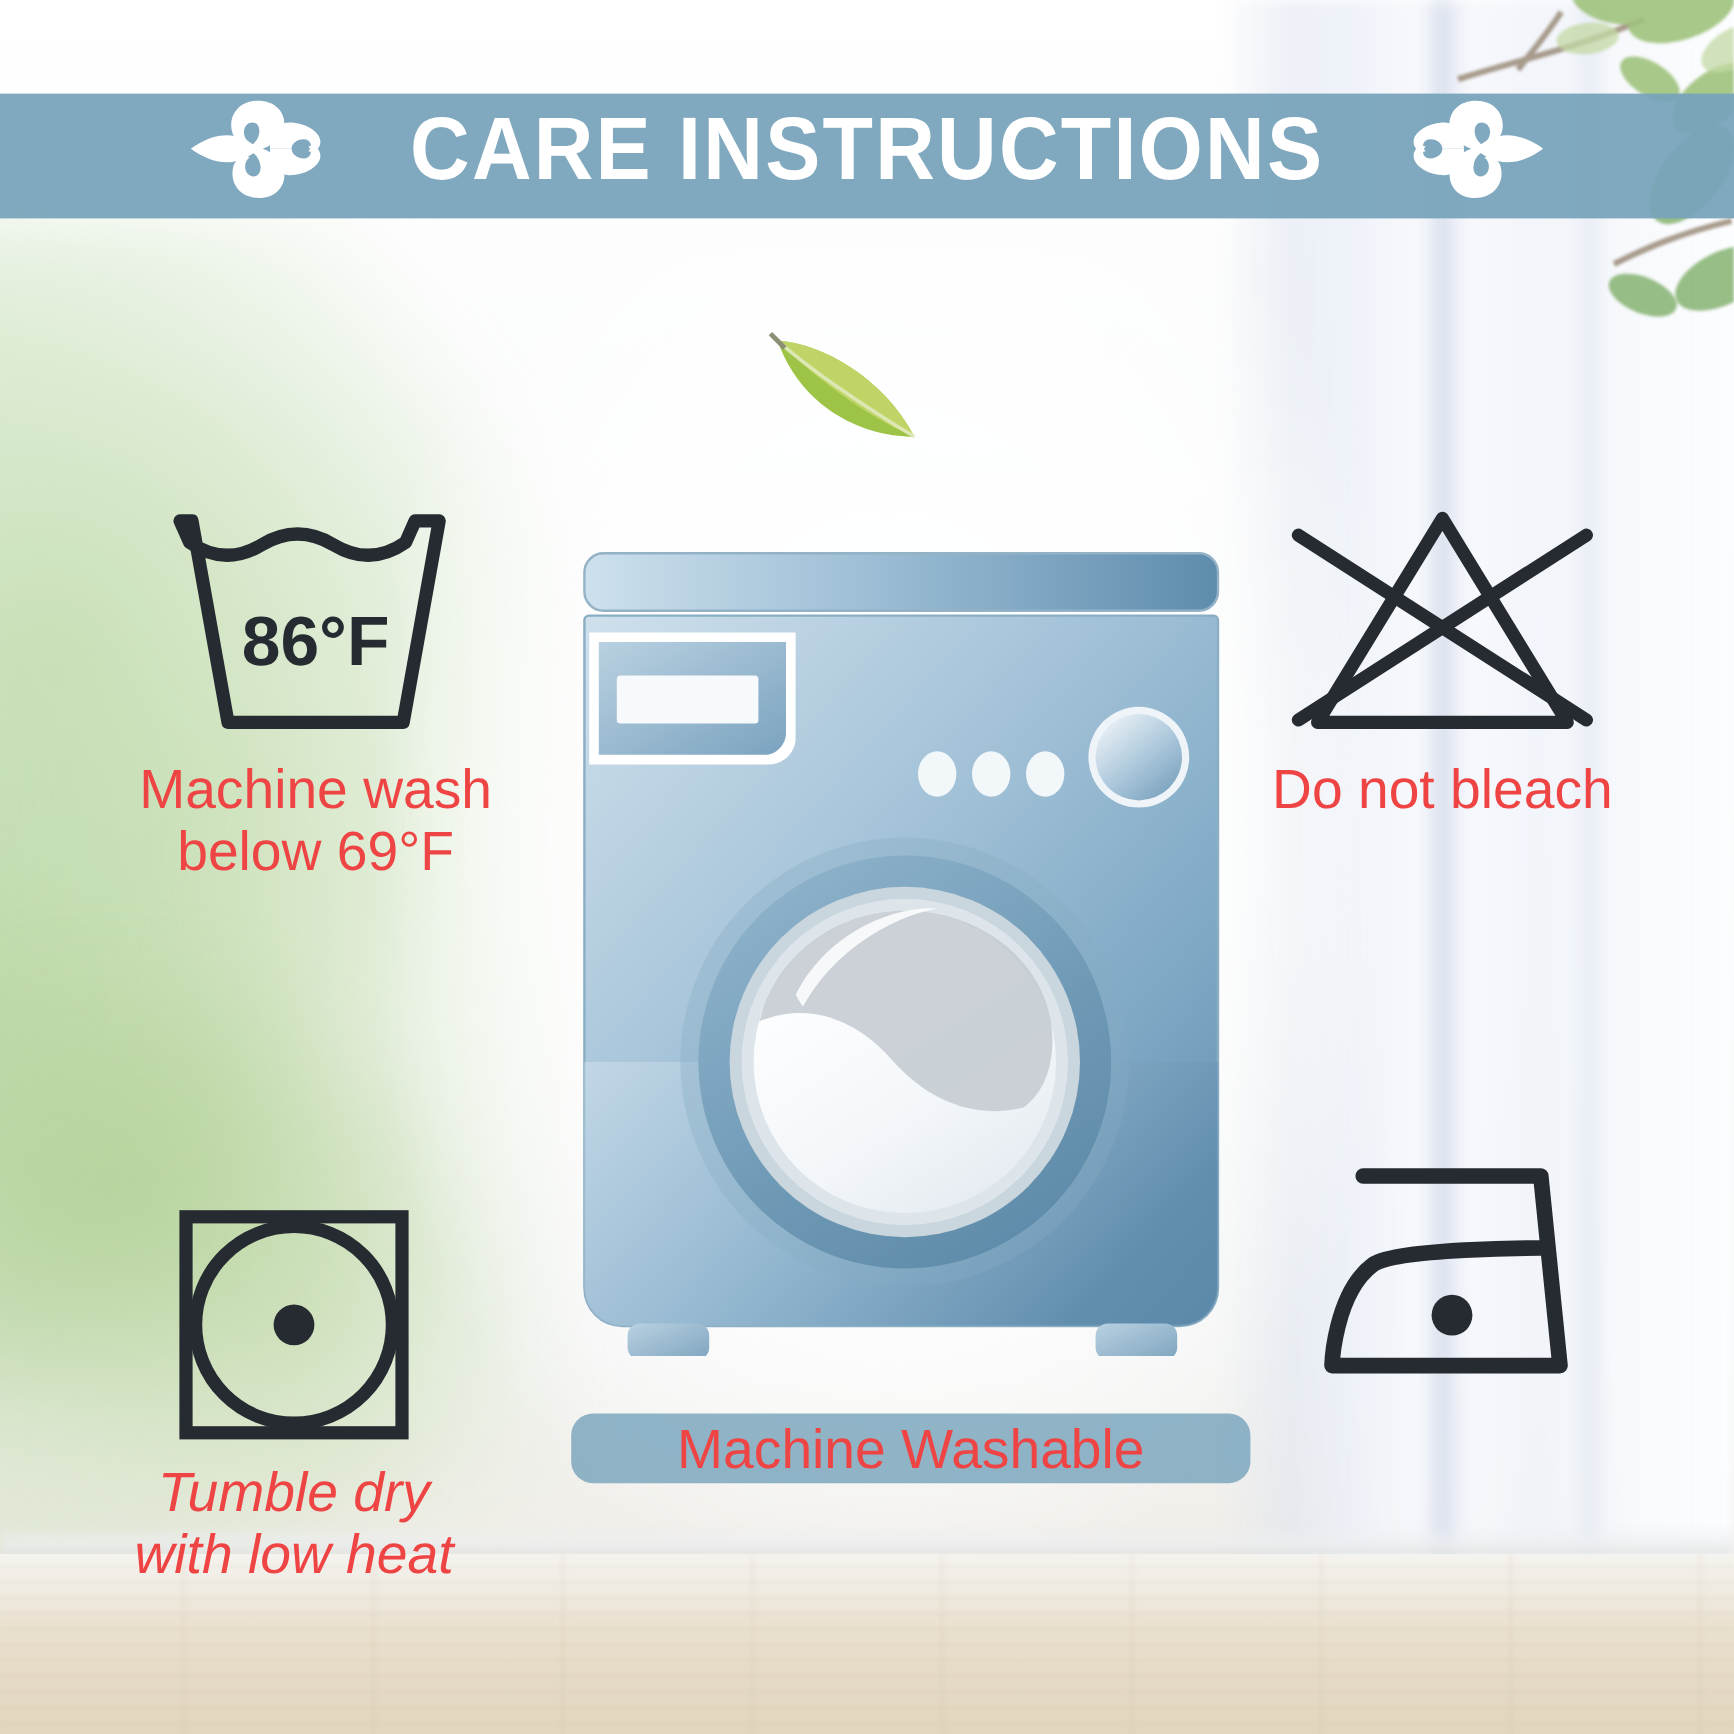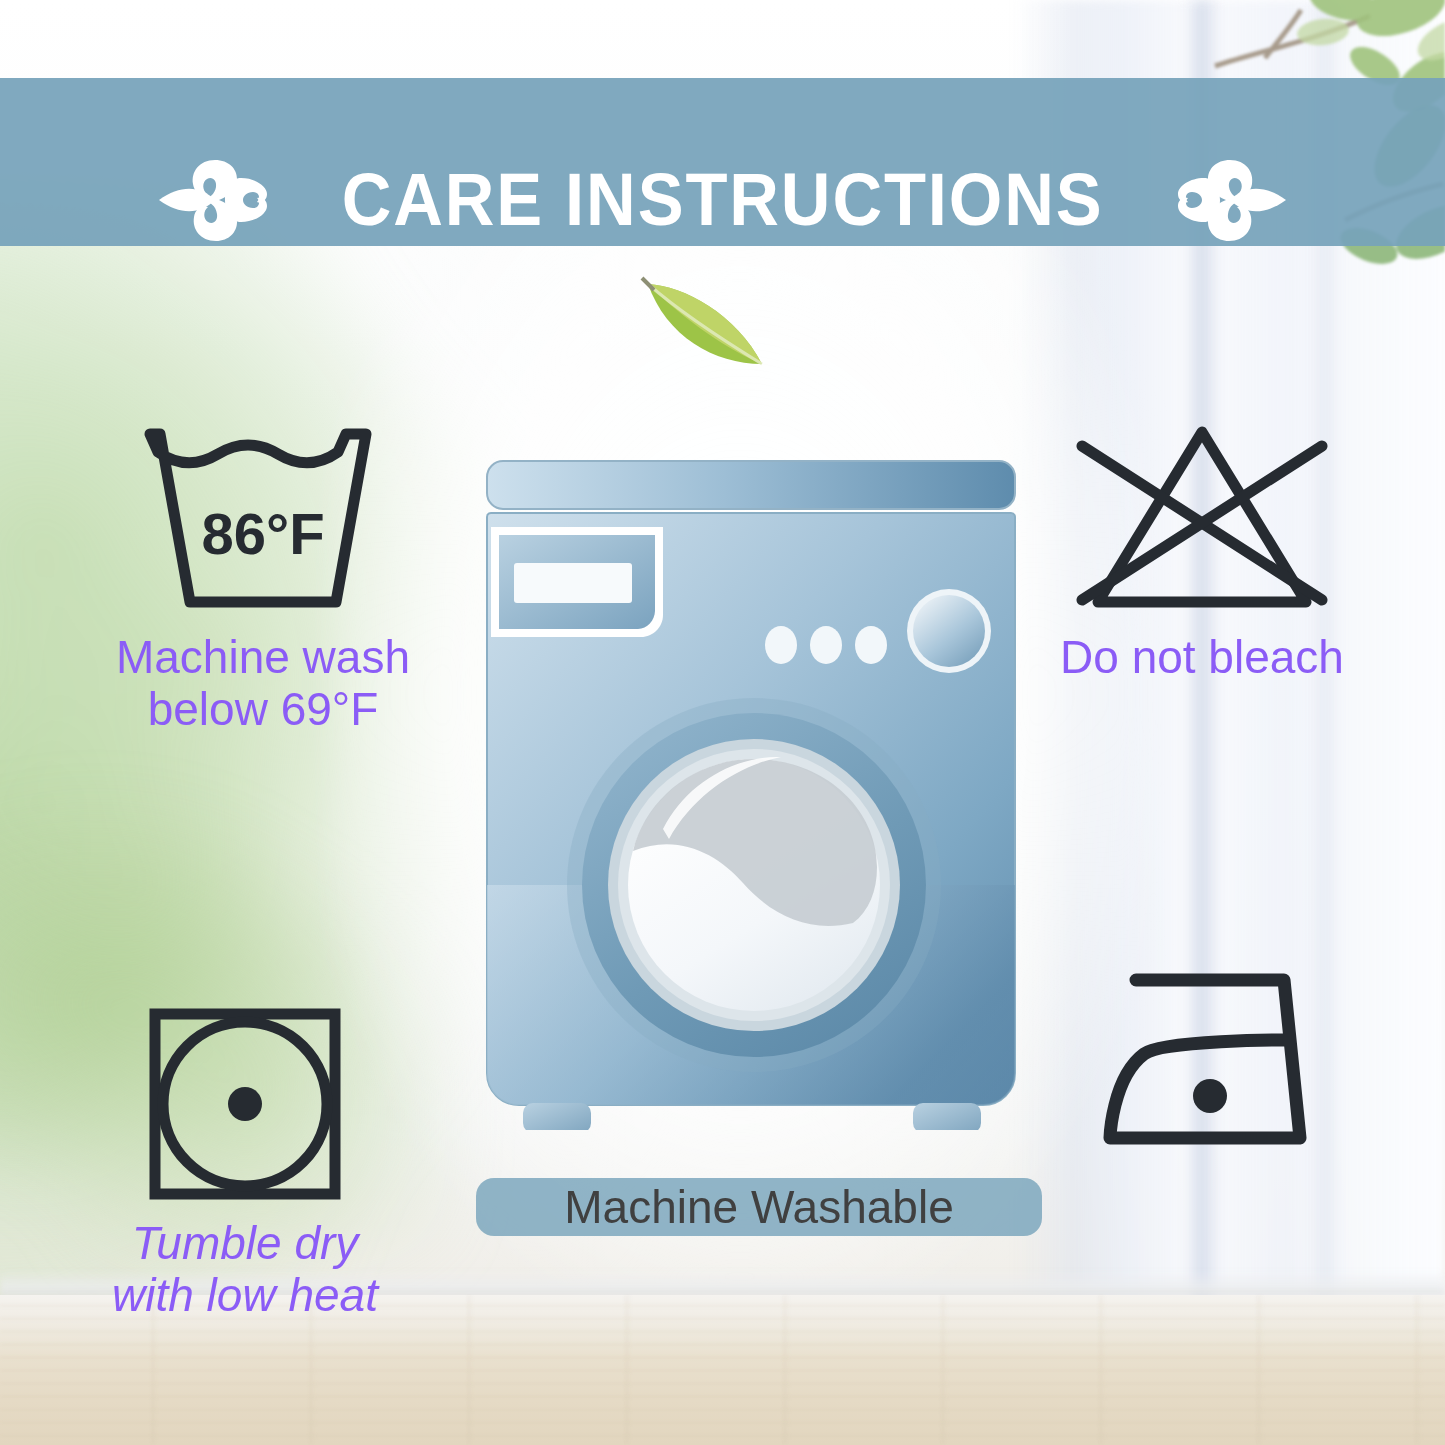--- a/index.html
+++ b/index.html
@@ -91,23 +91,23 @@
   
   .leafcluster { position:absolute; right:0; top:-30px; width:240px; height:300px; }
   .leafcluster svg { width:100%; height:100%; display:block; filter:blur(1.4px); }
 
   
   .floating-leaf { position:absolute; left:640px; top:270px; width:135px; height:110px; }
   .floating-leaf svg { width:100%; height:100%; display:block; filter:blur(.6px); }
 
   
   #banner {
-    position:absolute; left:0; top:78px; width:100%; height:168px;
+    position:absolute; left:0; top:78px; width:100%; height:104px;
     background:rgba(118,163,186,.93);
-    display:flex; align-items:flex-end; justify-content:center;
+    display:flex; align-items:flex-start; justify-content:center;
     z-index:5;
   }
   .banner-inner { display:flex; align-items:center; gap:42px; }
   .banner-title {
     color:#ffffff;
     font-size:74px;
     font-weight:700;
     letter-spacing:2px;
     line-height:1;
     font-family:"Liberation Sans", sans-serif;
@@ -117,21 +117,21 @@
   .ornament { width:118px; height:92px; flex:0 0 auto; }
   .ornament svg { width:100%; height:100%; display:block; }
   .ornament.right { transform:scaleX(-1); }
 
   
   .cell { position:absolute; z-index:6; display:flex; flex-direction:column; align-items:center; }
   .cell .glyph { display:flex; align-items:center; justify-content:flex-end; }
   .cell .caption {
     margin-top:14px;
     text-align:center;
-    color:#8b5cf6;
+    color:#ef4444;
     font-size:46px;
     line-height:1.12;
     white-space:nowrap;
   }
 
   #cell-wash   { left:28px;   top:418px; width:470px; }
   #cell-bleach { right:18px;  top:418px; width:450px; }
   #cell-dry    { left:10px;   top:1004px; width:470px;font-style:italic; }
   #cell-iron   { right:10px;  top:958px; width:450px; }
 
@@ -151,21 +151,21 @@
 
   
   #badge {
     position:absolute; left:476px; top:1178px; width:566px; height:58px;
     background:rgba(118,163,186,.80);
     border-radius:18px;
     display:flex; align-items:center; justify-content:center;
     z-index:7;
   }
   #badge .badge-text {
-    color:#404040; font-size:46px; line-height:1; white-space:nowrap;
+    color:#ef4444; font-size:46px; line-height:1; white-space:nowrap;
   }
 </style>
 </head>
 <body>
 
 <div id="bg">
   <div class="bg-base"></div>
   <div class="bg-green-left"></div>
   <div class="bg-green-bottomleft"></div>
   <div class="bg-window-right"></div>

